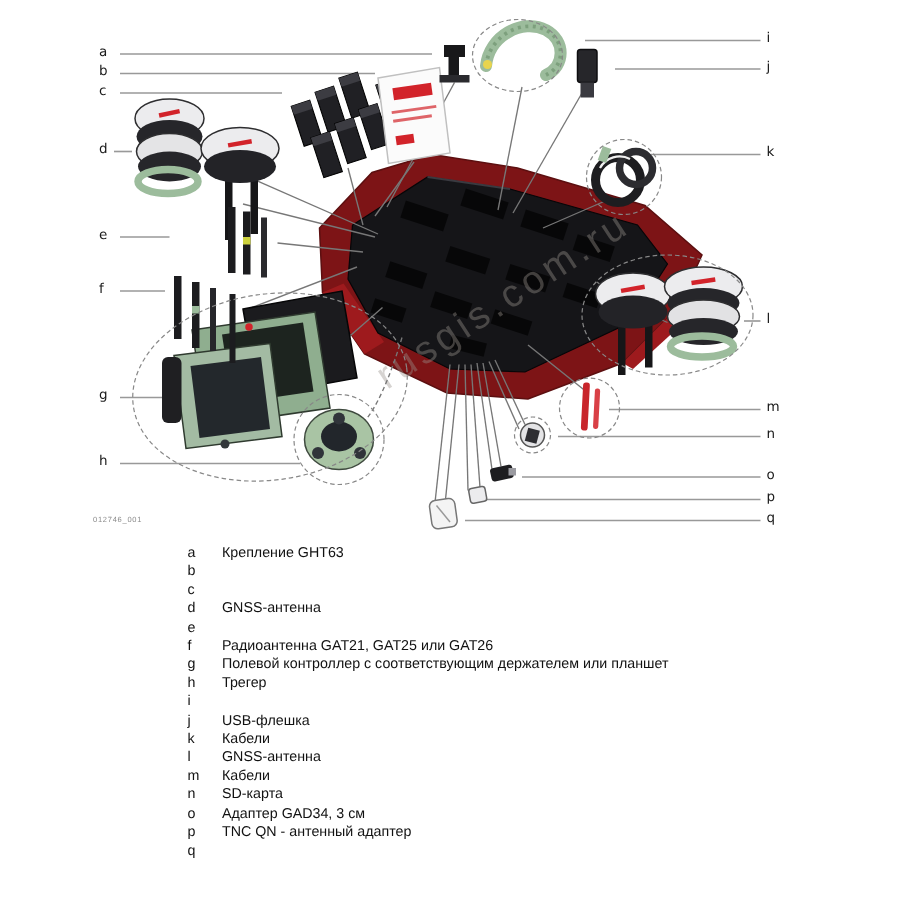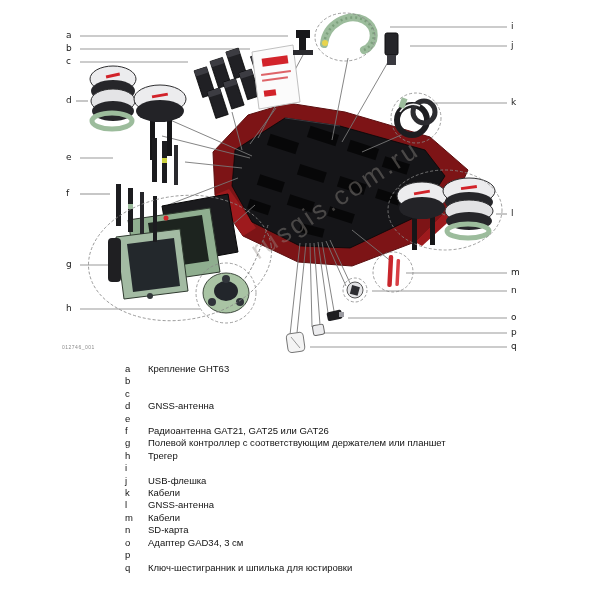--- a/index.html
+++ b/index.html
@@ -311,20 +311,20 @@
   <div class="leg-row">
         <span class="leg-letter">n</span>
         <span class="leg-text">SD-карта</span>
       </div>
   <div class="leg-row">
         <span class="leg-letter">o</span>
         <span class="leg-text">Адаптер GAD34, 3 см</span>
       </div>
   <div class="leg-row">
         <span class="leg-letter">p</span>
+        <span class="leg-text">TNC QN - антенный адаптер</span>
       </div>
   <div class="leg-row">
         <span class="leg-letter">q</span>
-        <span class="leg-text">Ключ-шестигранник и шпилька для юстировки</span>
       </div>
 </div>
 
 </div>
 
 </body></html>

